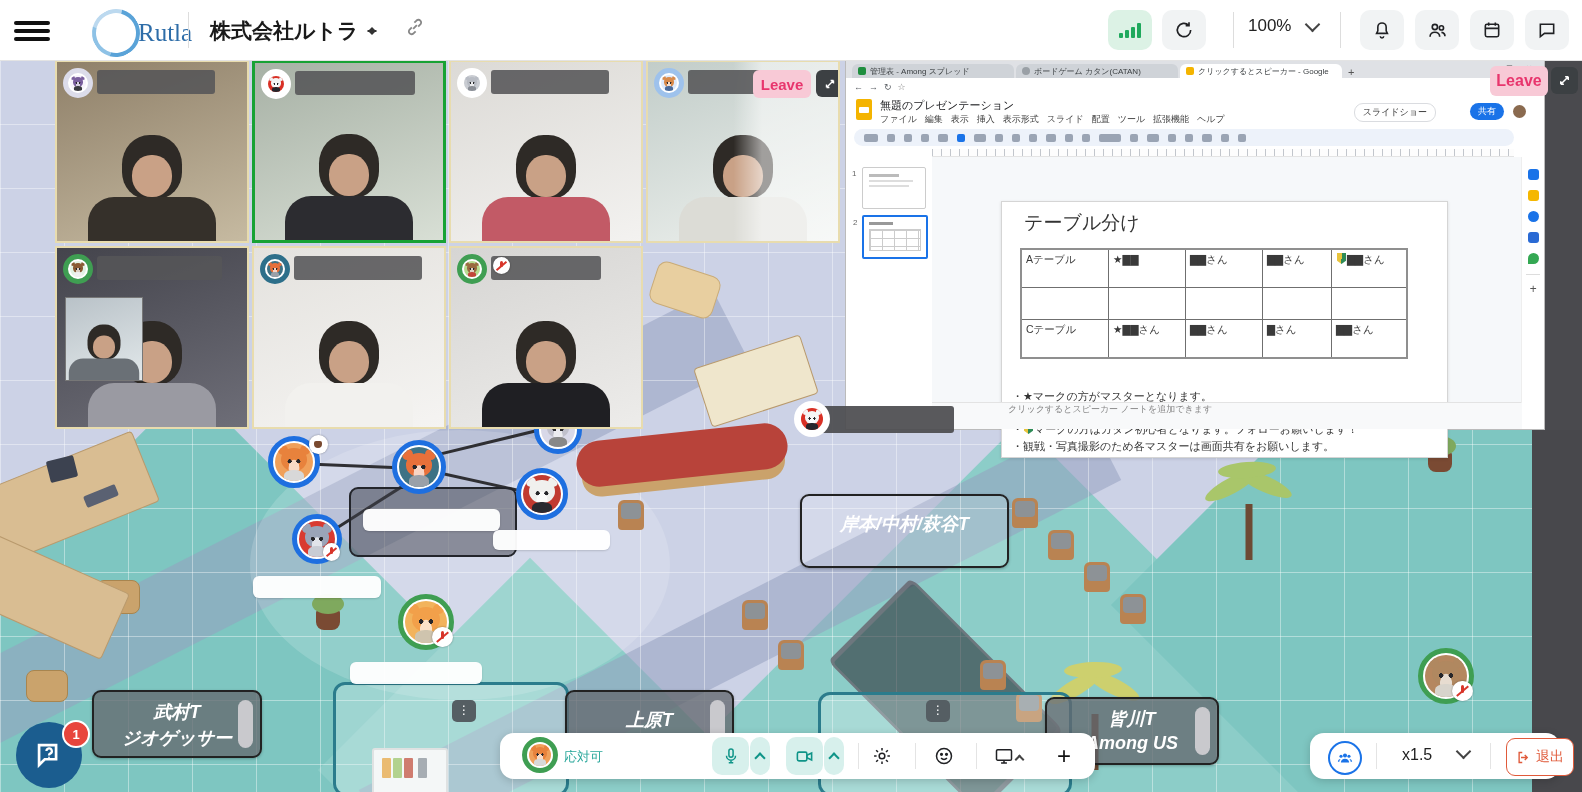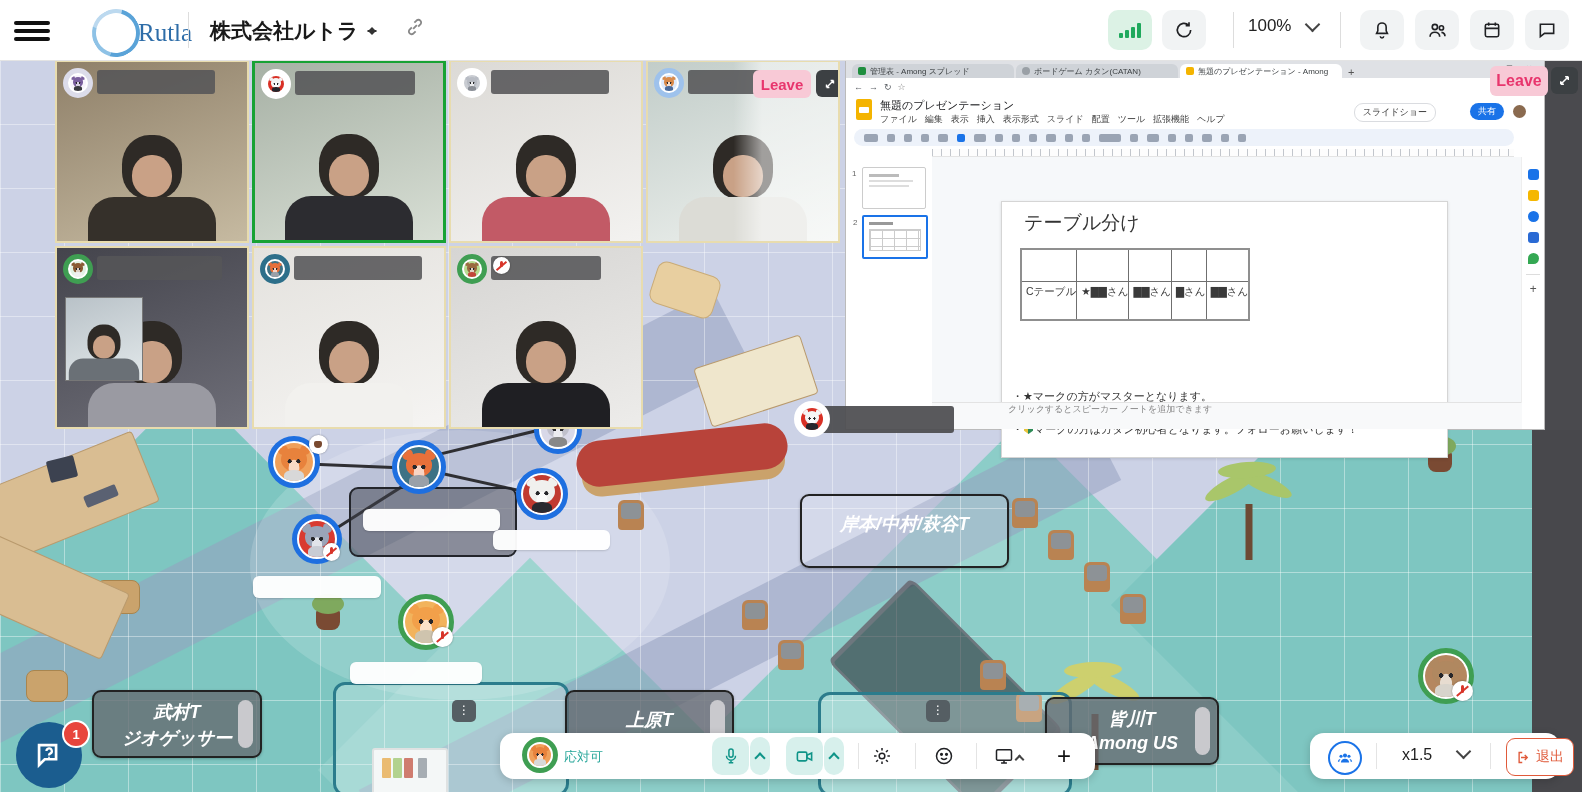--- a/index.html
+++ b/index.html
@@ -485,21 +485,21 @@
     <div class="btab">
       <span class="fav" style="background:#1e8e3e"></span>
       <span>管理表 - Among スプレッド</span>
     </div>
     <div class="btab">
       <span class="fav" style="background:#9aa0a6;border-radius:50%"></span>
       <span>ボードゲーム カタン(CATAN)</span>
     </div>
     <div class="btab on">
       <span class="fav" style="background:#f4b400"></span>
-      <span>無題のプレゼンテーション - Among</span>
+      <span>クリックするとスピーカー - Google</span>
     </div>
     <div style="margin-left:4px;color:#555;font-size:11px">+</div>
     <div class="winctl">□ ×</div>
   </div>
   <div class="navbar">
     <span>←</span>
     <span>→</span>
     <span>↻</span>
     <span style="color:#777">☆</span>
   </div>
@@ -559,40 +559,48 @@
       <i style="position:absolute;left:5px;top:12px;right:5px;bottom:6px;background:
          linear-gradient(to right,#ccc 1px,transparent 1px) 0 0/12px 100%,
          linear-gradient(to bottom,#ccc 1px,transparent 1px) 0 0/100% 8px,#fff;border:1px solid #ccc"></i>
     </div>
   </div>
   <div class="gcanvas">
     <div class="gslide">
       <div class="slidetitle">テーブル分け</div>
       <table class="stable">
         <tbody>
+            <tr>
+          <td style="width:82px;height:34px">Aテーブル</td>
+          <td style="width:72px">★▇▇</td>
+          <td style="width:72px">▇▇さん</td>
+          <td style="width:64px">▇▇さん</td>
+          <td style="width:70px"><span class="beginner"></span><span>▇▇さん</span></td>
+        </tr>
         <tr>
           <td style="height:28px"></td>
           <td></td>
           <td></td>
           <td></td>
           <td></td>
         </tr>
         <tr>
           <td style="height:34px">Cテーブル</td>
           <td>★▇▇さん</td>
           <td>▇▇さん</td>
           <td>▇さん</td>
           <td>▇▇さん</td>
         </tr>
       </tbody>
         </table>
       <div class="bullets">
         <div>・★マークの方がマスターとなります。</div>
         <div>　各テーブルでマスターの指示に従いゲームを開始してください。</div>
         <div><span>・</span><span class="beginner"></span><span>マークの方はカタン初心者となります。フォローお願いします！</span></div>
+        <div>・観戦・写真撮影のため各マスターは画面共有をお願いします。</div>
       </div>
     </div>
   </div>
   <div class="notesbar">
     <span>クリックするとスピーカー ノートを追加できます</span>
   </div>
   <div class="sidecol">
     <i style="background:#1a73e8"></i>
     <i style="background:#f5b700"></i>
     <i style="background:#1a73e8;border-radius:50%"></i>

